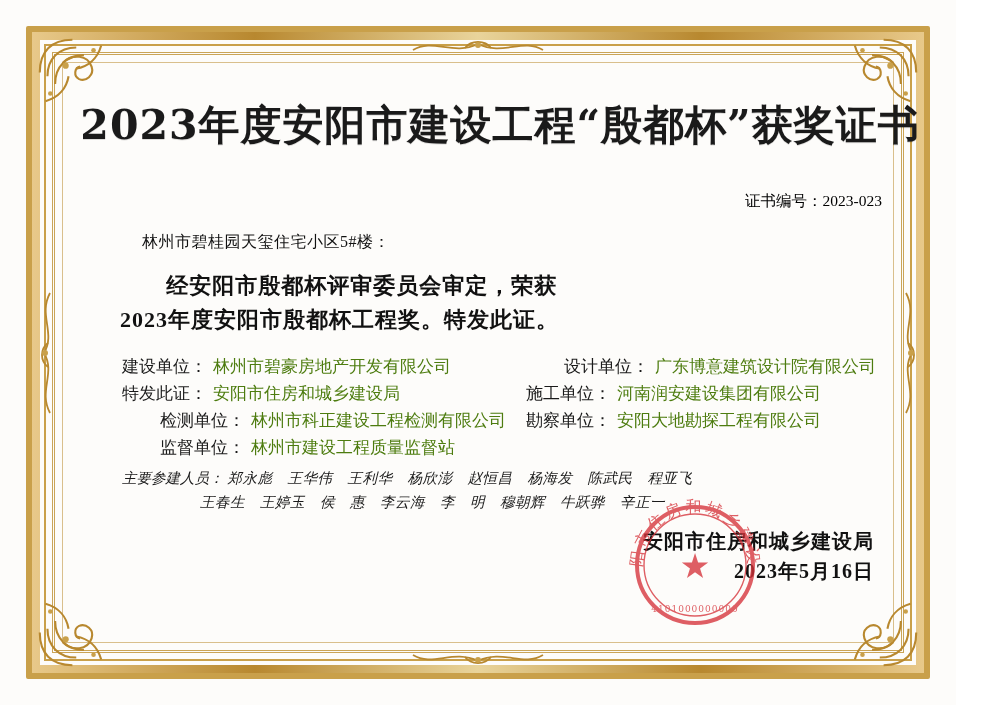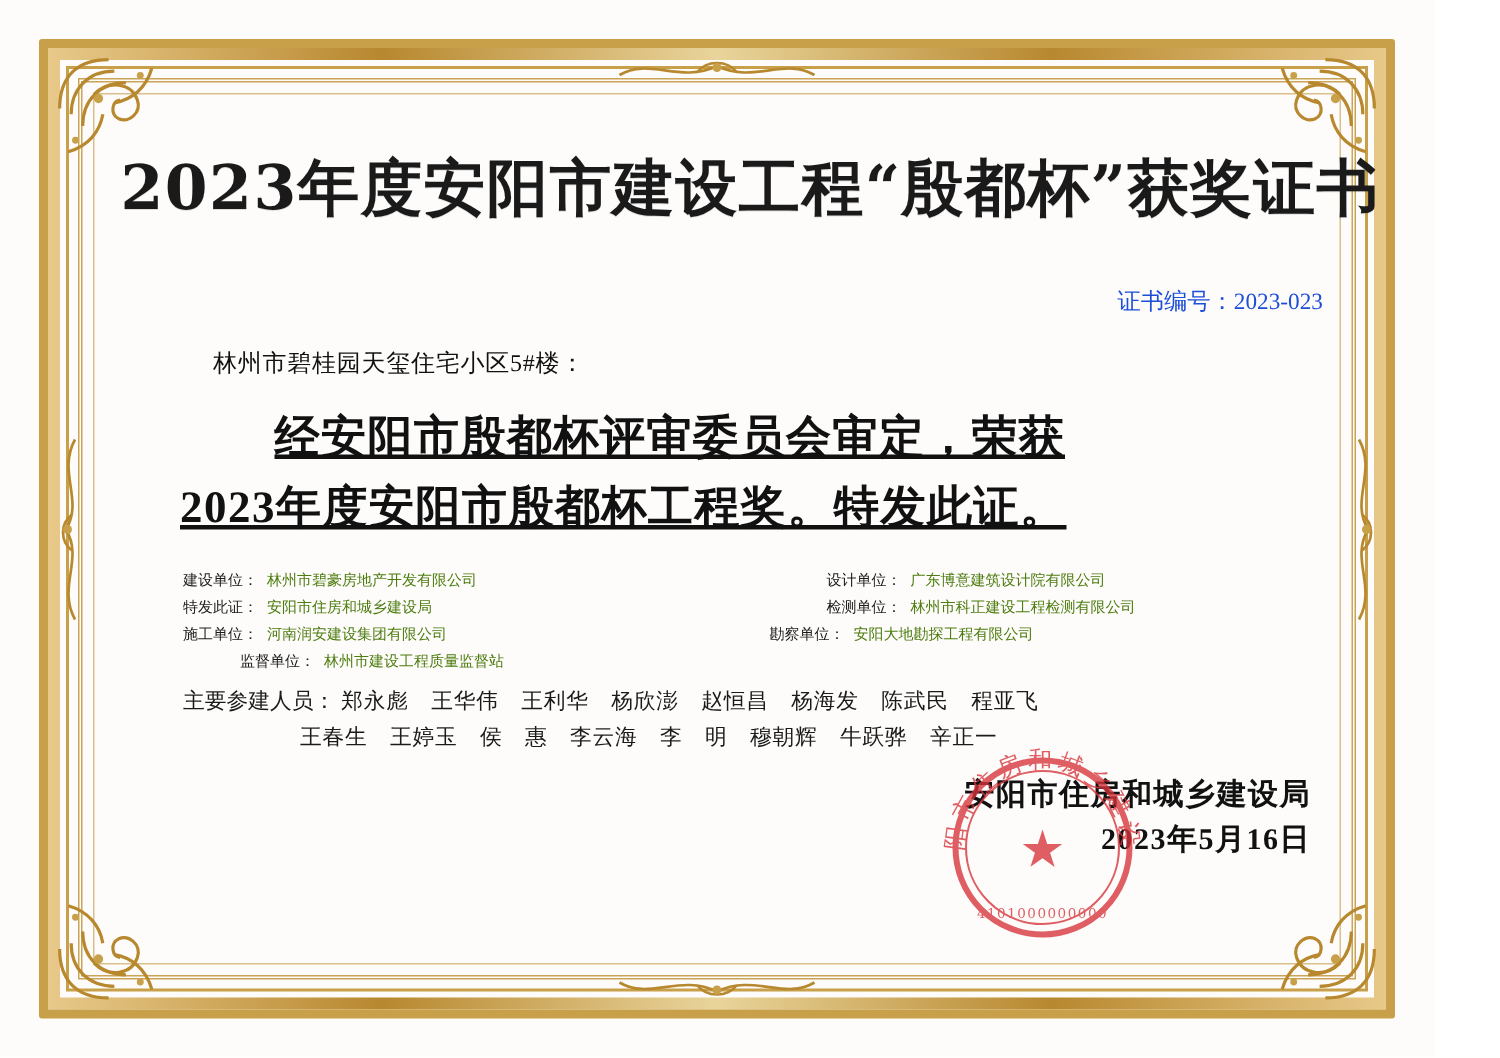--- a/index.html
+++ b/index.html
@@ -102,69 +102,68 @@
     color: #1a1a1a;
     white-space: nowrap;
     text-shadow: 0 1px 0 rgba(0,0,0,0.12);
   }
 
   .cert-no {
     margin-top: 38px;
     text-align: right;
     padding-right: 38px;
     font-size: 15.5px;
-    color: #1d4ed8;
+    color: #000000;
     font-family: "Liberation Serif", serif;
   }
 
   .recipient {
     margin-top: 20px;
     padding-left: 62px;
     font-size: 16px;
     color: #111;
     font-weight: 500;
     letter-spacing: 0.5px;
   }
 
   .body-text {
     margin-top: 16px;
     padding: 0 34px 0 40px;
-    font-size: 30px;
+    font-size: 22px;
     font-weight: bold;
     line-height: 1.55;
     color: #111;
     text-align: justify;
     letter-spacing: 1px;
-    text-decoration: underline;
   }
   .body-text .indent { display: inline-block; width: 2.1em; }
 
   
   .info {
     margin-top: 18px;
     padding: 0 36px 0 42px;
     display: grid;
     grid-template-columns: 1fr 1fr;
     row-gap: 4px;
     column-gap: 20px;
-    font-size: 10px;
+    font-size: 17px;
     color: #1a1a1a;
   }
   .info-cell { display: flex; align-items: baseline; white-space: nowrap; }
   .info-label { color: #1a1a1a; }
   .info-value { margin-left: 6px; color: #4d7c0f; }
   .info-cell.right { padding-left: 38px; }
 
   .participants {
     margin-top: 10px;
     padding: 0 36px 0 42px;
     font-size: 14.5px;
     color: #1a1a1a;
   }
-  .participants .p-line { display: flex; white-space: nowrap; }
+  .participants .p-line { display: flex; white-space: nowrap; font-style: italic; }
   .participants .p-label { margin-right: 4px; }
   .participants .p-names { letter-spacing: 0.5px; }
   .participants .p-line.second { padding-left: 78px; margin-top: 5px; }
 
   .signature {
     margin-top: 14px;
     text-align: right;
     padding-right: 46px;
     font-size: 20px;
     font-weight: bold;
@@ -322,28 +321,28 @@
       </div>
       <div class="info-cell right">
         <span class="info-label">设计单位：</span>
         <span class="info-value">广东博意建筑设计院有限公司</span>
       </div>
 
       <div class="info-cell">
         <span class="info-label">特发此证：</span>
         <span class="info-value">安阳市住房和城乡建设局</span>
       </div>
+      <div class="info-cell">
+        <span class="info-label">施工单位：</span>
+        <span class="info-value">河南润安建设集团有限公司</span>
+      </div>
+
       <div class="info-cell right">
         <span class="info-label">检测单位：</span>
         <span class="info-value">林州市科正建设工程检测有限公司</span>
-      </div>
-
-      <div class="info-cell">
-        <span class="info-label">施工单位：</span>
-        <span class="info-value">河南润安建设集团有限公司</span>
       </div>
 
       <div class="info-cell">
         <span class="info-label">勘察单位：</span>
         <span class="info-value">安阳大地勘探工程有限公司</span>
       </div>
       <div class="info-cell right">
         <span class="info-label">监督单位：</span>
         <span class="info-value">林州市建设工程质量监督站</span>
       </div>

